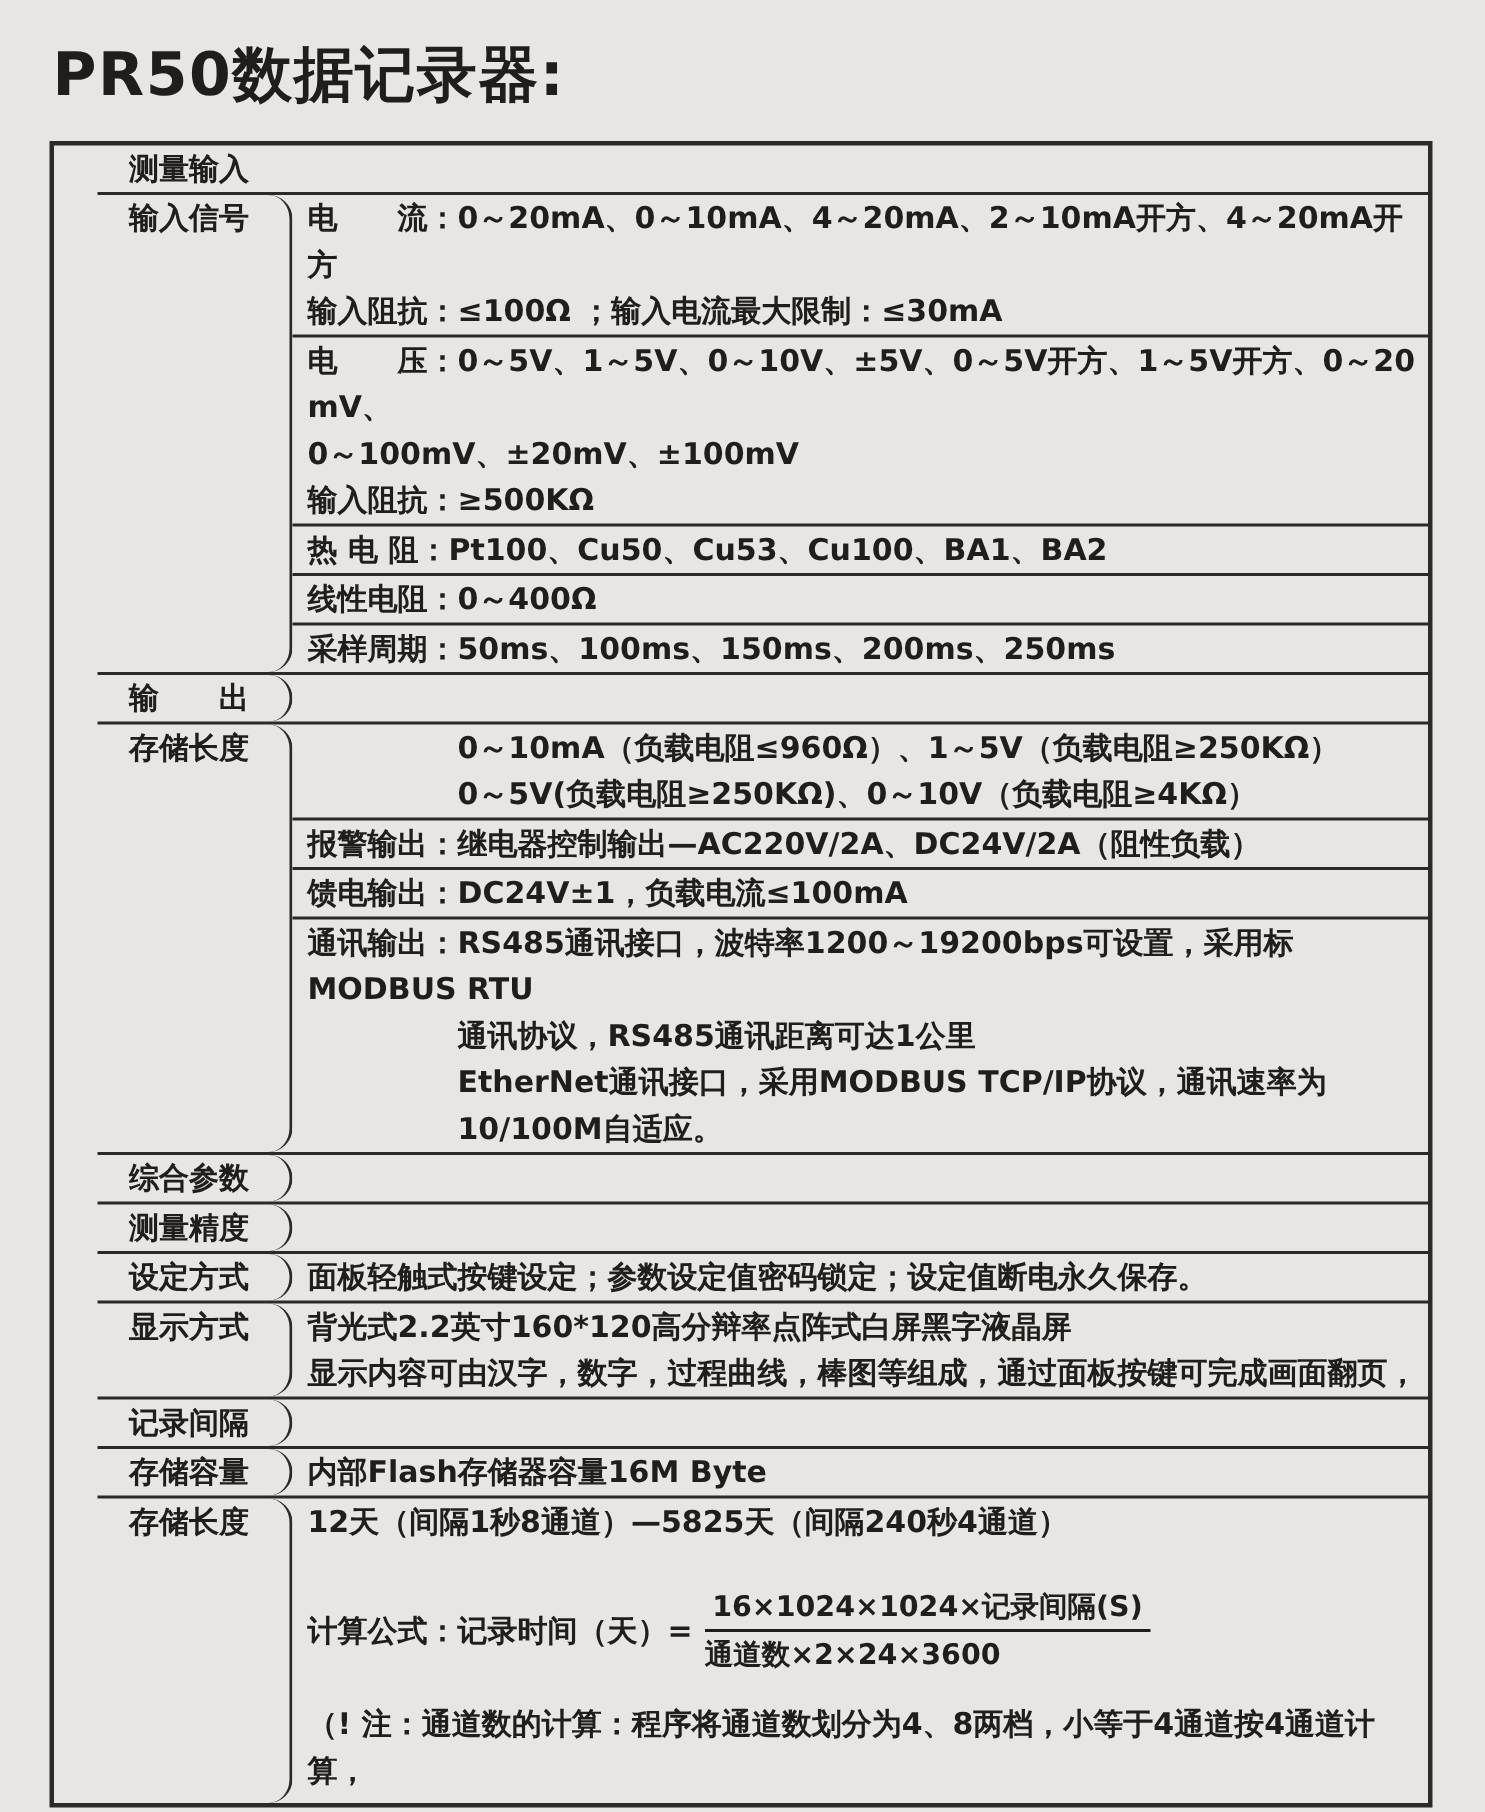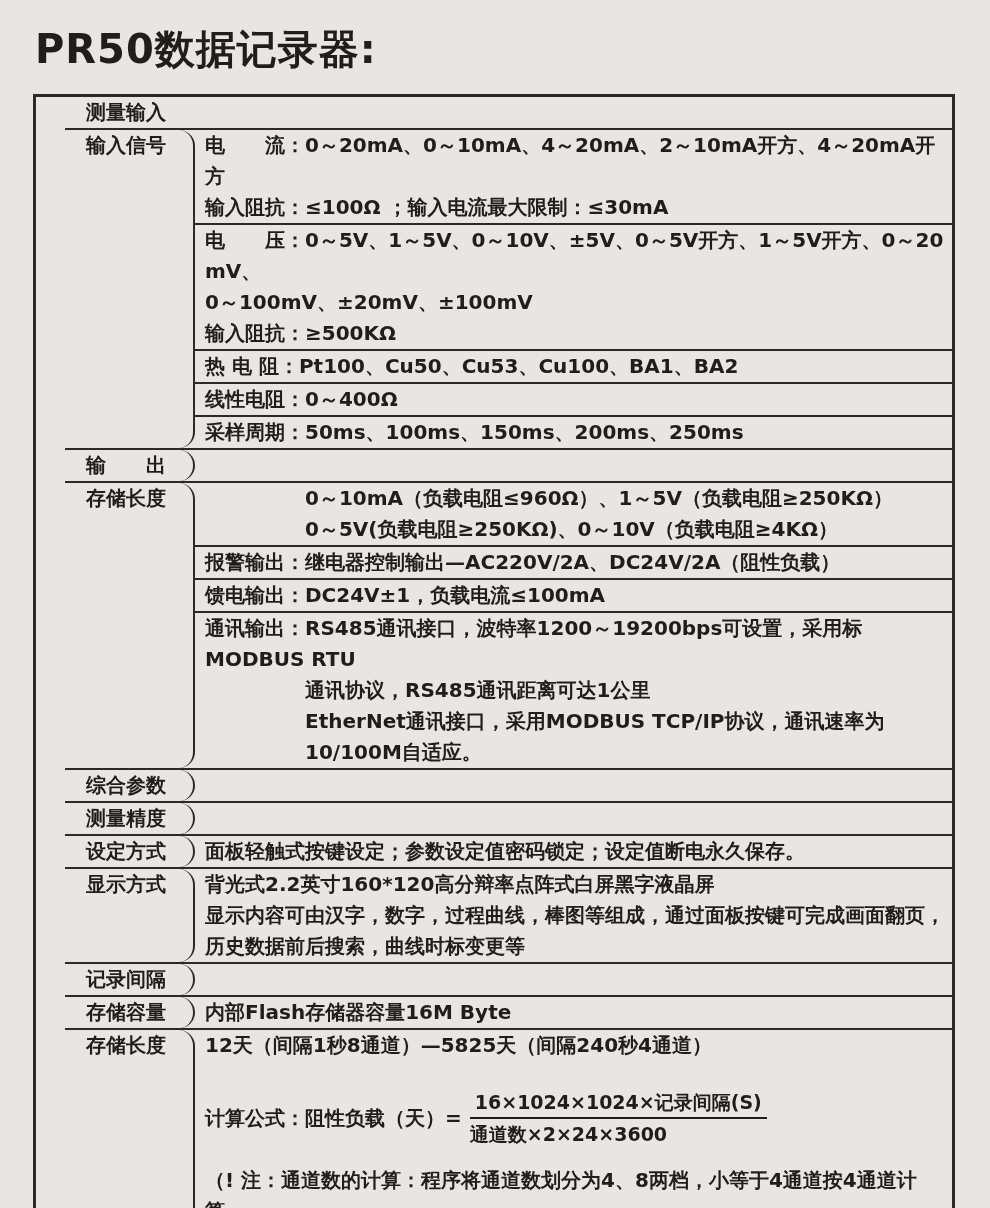--- a/index.html
+++ b/index.html
@@ -178,21 +178,20 @@
         </div>
       </div>
     </div>
 
     <div class="row">
       <div class="label-cell">显示方式</div>
       <div class="value-cell">
         <div class="sub-row">
           <div class="line">背光式2.2英寸160*120高分辩率点阵式白屏黑字液晶屏</div>
           <div class="line">显示内容可由汉字，数字，过程曲线，棒图等组成，通过面板按键可完成画面翻页，</div>
-          <div class="line">历史数据前后搜索，曲线时标变更等</div>
         </div>
       </div>
     </div>
 
     <div class="row">
       <div class="label-cell">记录间隔</div>
     </div>
 
     <div class="row">
       <div class="label-cell">存储容量</div>
@@ -202,21 +201,21 @@
         </div>
       </div>
     </div>
 
     <div class="row">
       <div class="label-cell">存储长度</div>
       <div class="value-cell">
         <div class="storage-block">
           <div class="line">12天（间隔1秒8通道）—5825天（间隔240秒4通道）</div>
           <div class="formula-row">
-            <span>计算公式：阻性负载（天）=</span>
+            <span>计算公式：记录时间（天）=</span>
             <span class="fraction">
               <span class="num">16×1024×1024×记录间隔(S)</span>
               <span class="den">通道数×2×24×3600</span>
             </span>
           </div>
           <div class="line">（! 注：通道数的计算：程序将通道数划分为4、8两档，小等于4通道按4通道计算，</div>
 
         </div>
       </div>
     </div>

